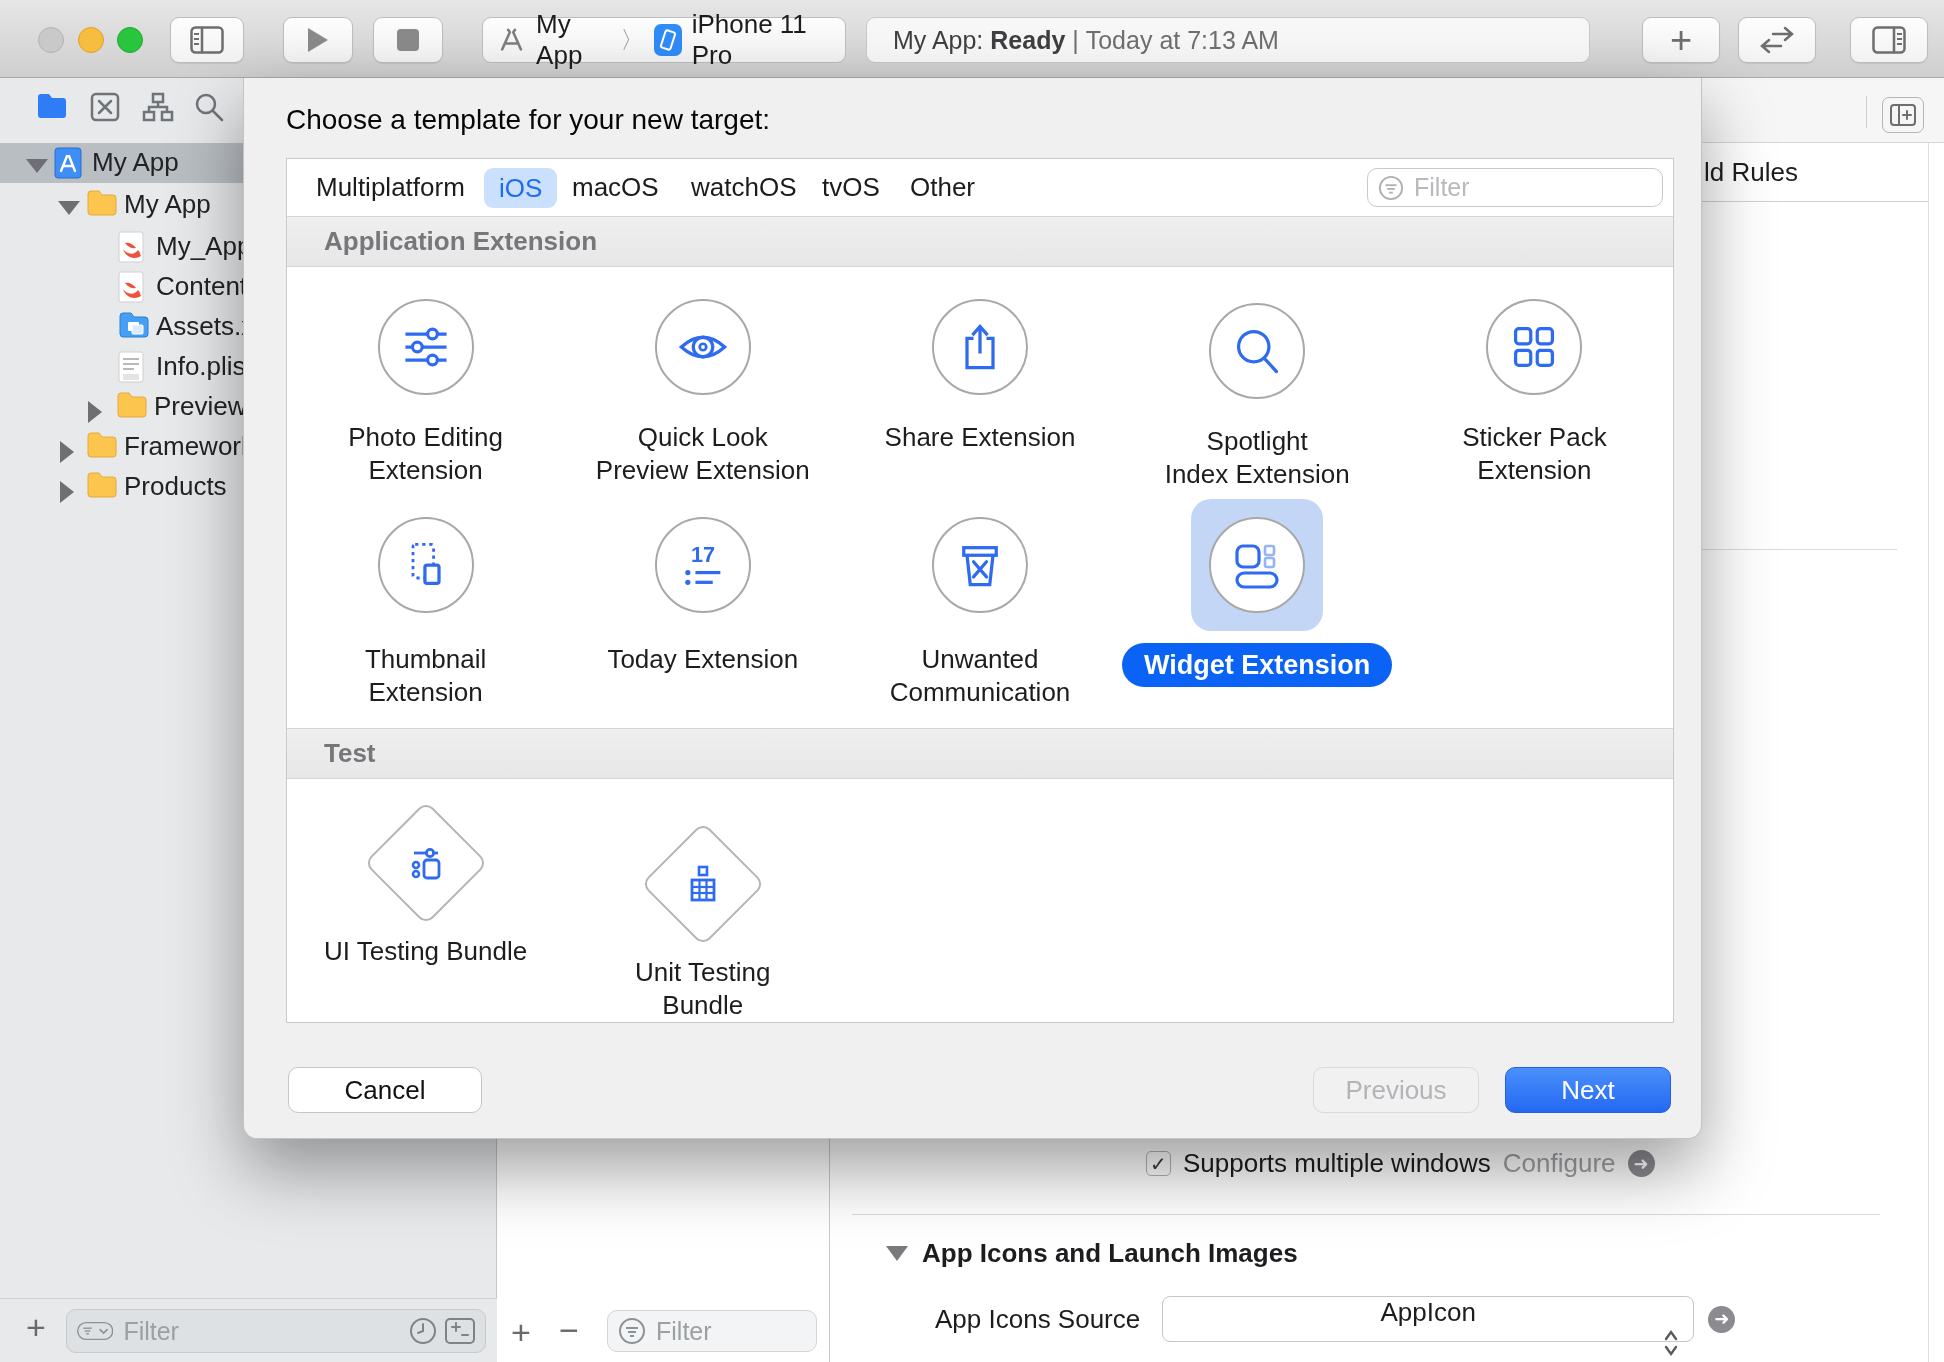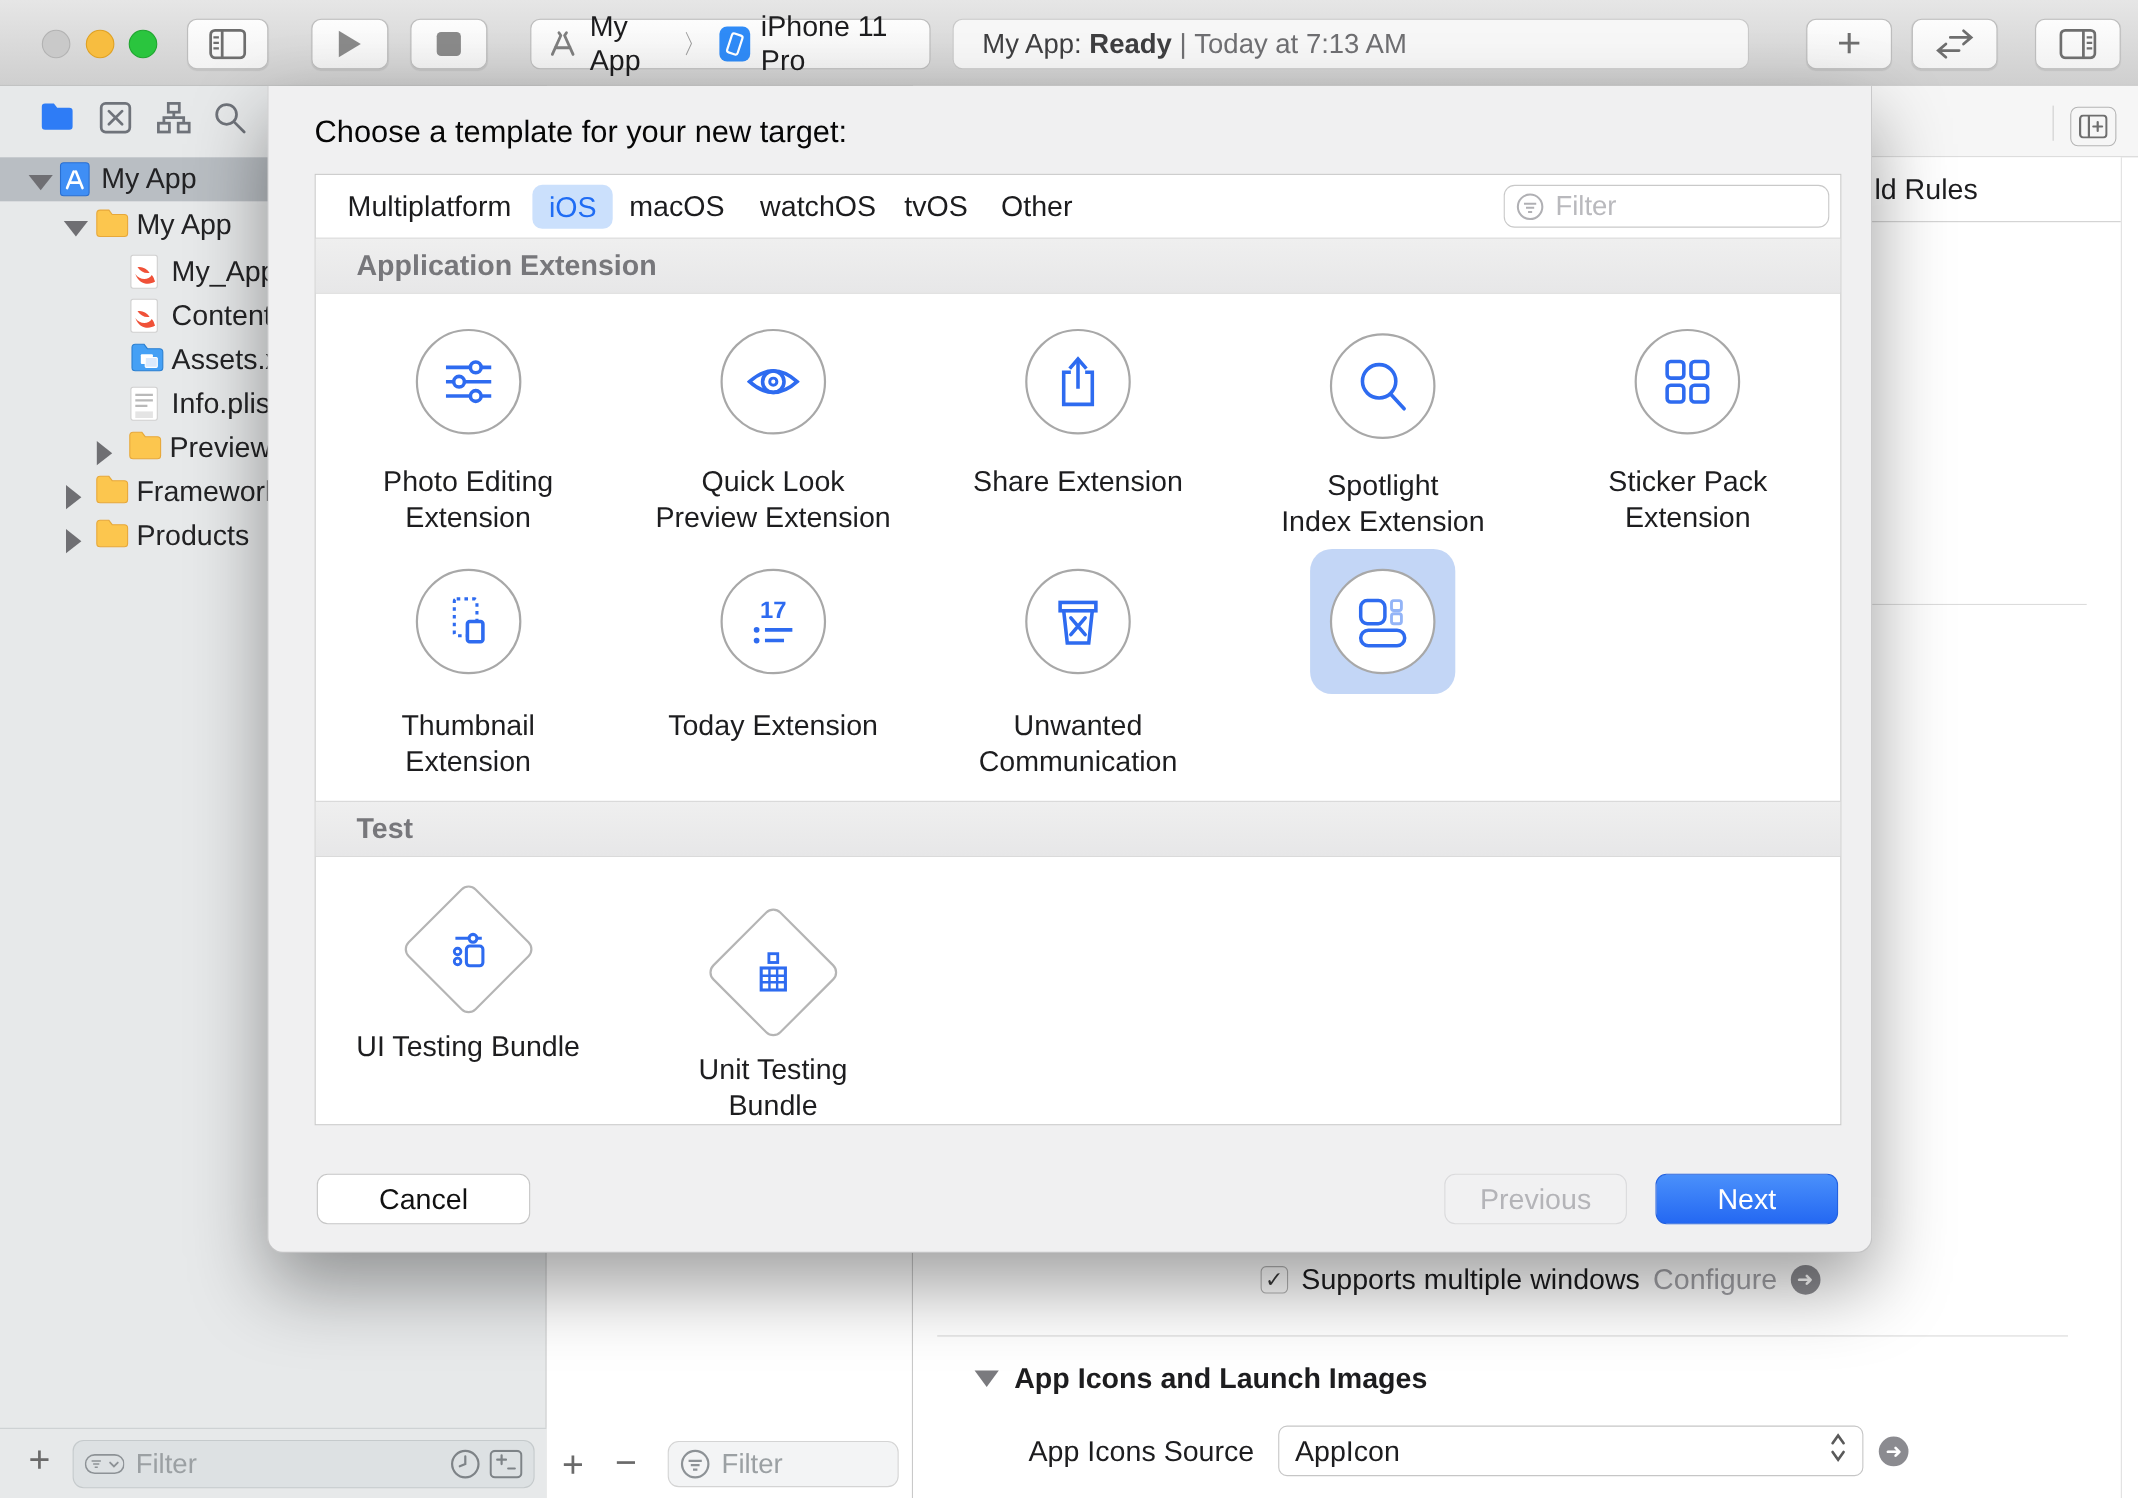--- a/index.html
+++ b/index.html
@@ -57,21 +57,21 @@
   .cbrow{position:absolute;display:flex;align-items:center;gap:12px;font-size:26px;color:#1d1d1f;}
   .checkbox{width:25px;height:25px;border:1px solid #b3b3b3;border-radius:5px;background:#fff;
     display:flex;align-items:center;justify-content:center;font-size:20px;color:#3a3a3a;font-weight:bold;}
   .graylink{color:#a0a0a5;}
   .circarrow{width:27px;height:27px;border-radius:50%;background:#8b8b90;color:#fff;font-size:18px;
     display:flex;align-items:center;justify-content:center;}
   .sechead{position:absolute;display:flex;align-items:center;gap:14px;font-size:26px;font-weight:bold;color:#1d1d1f;}
   .tri-down{width:0;height:0;border-left:11px solid transparent;border-right:11px solid transparent;border-top:15px solid #7a7a7e;}
   .srcrow{position:absolute;display:flex;align-items:center;font-size:26px;color:#1d1d1f;}
   .popup{width:532px;height:46px;border:1px solid #c6c6c6;border-radius:8px;background:#fff;margin-left:22px;
-    display:flex;align-items:center;padding:0 14px;font-size:26px;}
+    display:flex;align-items:center;padding:0 14px;font-size:26px;flex-direction:column;}
   .popup .stepper{margin-left:auto;color:#5a5a5a;}
 
   
   .dialog{position:absolute;left:243px;top:78px;width:1459px;height:1061px;background:#f0f0f1;
     border-radius:0 0 14px 14px;border:1px solid rgba(0,0,0,.18);border-top:none;
     box-shadow:0 30px 70px rgba(0,0,0,.38);z-index:10;}
   .dlg-title{position:absolute;left:42px;top:26px;font-size:28px;color:#060606;}
   .dlg-box{position:absolute;left:42px;top:80px;width:1388px;height:865px;background:#fff;border:1px solid #c9c9c9;}
   .tabrow{position:absolute;left:0;top:0;width:100%;height:57px;font-size:26px;color:#1c1c1e;}
   .tab{position:absolute;top:0;line-height:57px;}
@@ -522,20 +522,21 @@
             <rect x="36" y="9" width="0" height="0" fill="none"></rect>
             <rect x="47" y="9" width="0" height="0" fill="none"></rect>
             <rect x="47" y="9" width="0" height="0" fill="none"></rect>
             <rect x="47.5" y="9" width="0" height="0" fill="none"></rect>
             <rect x="47" y="21" width="0" height="0" fill="none"></rect>
             <rect x="48" y="9" width="0" height="0" fill="none"></rect>
             <rect x="8" y="36" width="40" height="14" rx="7" fill="none" stroke="#2e6bf0" stroke-width="3.2"></rect>
             <rect x="48" y="9" width="0" height="0" fill="none"></rect>
           </svg>
             </div>
+          <div class="pill-label">Widget Extension</div>
         </div>
         <div class="cell"></div>
       </div>
 
       <div class="secbar" style="top:569px;">Test</div>
 
       <div class="grid" style="top:620px;height:245px;">
         <div class="cell" style="padding-top:24px;">
           <div class="diamond-wrap">
               <div class="diamond"></div>

